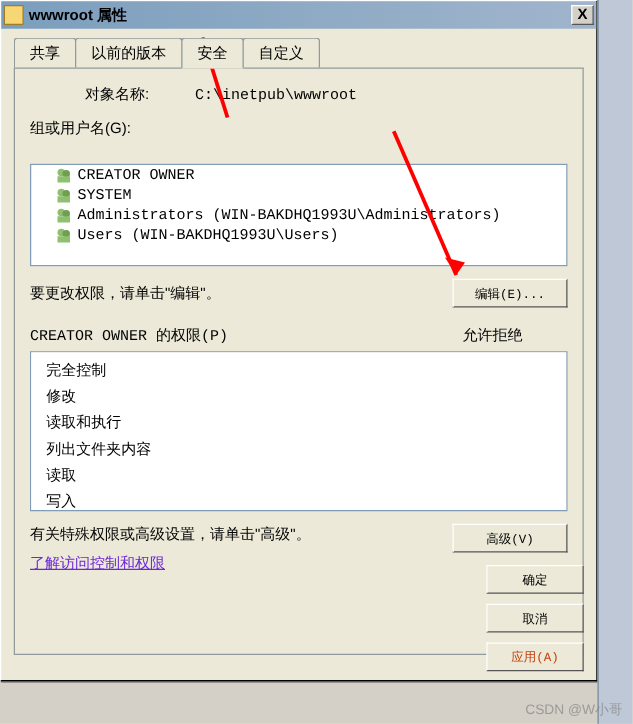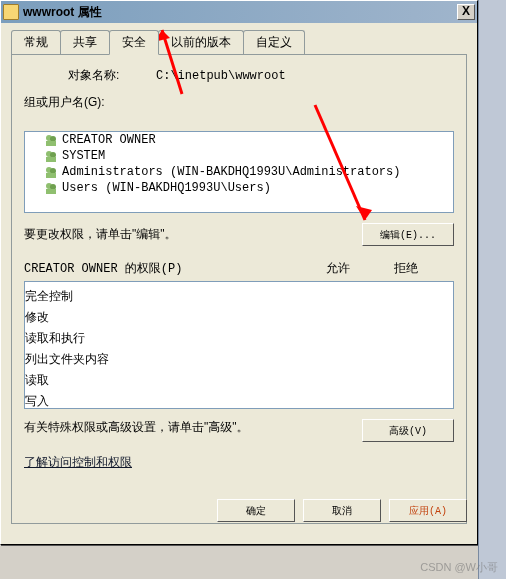--- a/index.html
+++ b/index.html
@@ -118,45 +118,45 @@
   font-family: Liberation Mono, monospace;
   font-size: 10px;
   cursor: pointer;
 }
 .perm-header {
   display: flex;
   margin-top: 14px;
   margin-bottom: 4px;
 }
 .perm-header .plabel { flex: 1; font-family: Liberation Mono, monospace; }
-.perm-header .allow { width: 68px; text-align: left; }
+.perm-header .allow { width: 68px; text-align: right; }
 .perm-header .deny { width: 60px; text-align: left; }
 .perm-box {
   border: 1px solid #7f9db9;
   background: #fff;
   height: 128px;
   overflow-y: scroll;
-  padding: 4px 0;
+  padding: 4px 12px;
 }
 .perm-row { padding: 2px 0; }
 .adv-row { display: flex; align-items: flex-start; margin-top: 10px; }
 .adv-row .adv-hint { flex: 1; line-height: 1.4; }
 .link {
-  color: #0f172a;
+  color: #6d28d9;
   text-decoration: underline;
   cursor: pointer;
   display: inline-block;
-  margin-top: 12px;
 }
 .dlg-buttons {
   position: absolute;
   right: 10px;
-  bottom: 22px;
+  bottom: 7px;
   display: flex;
   gap: 8px;
+  flex-direction: column;
 }
 .dlg-buttons .btn { min-width: 78px; }
 .btn.disabled { color: #c2410c; }
 .right-strip {
   position: absolute;
   left: 478px;
   top: 0;
   width: 28px;
   height: 579px;
   background: #bfc8d6;
@@ -176,24 +176,23 @@
 <body>
 
 <div class="dialog">
   <div class="titlebar">
     <span class="folder-icon"></span>
     <span class="title">wwwroot 属性</span>
     <span class="close-btn">X</span>
   </div>
   <div class="body">
     <div class="tabs">
-      <div class="tab">常规</div>
       <div class="tab">共享</div>
+      <div class="tab">以前的版本</div>
       <div class="tab active">安全</div>
-      <div class="tab">以前的版本</div>
       <div class="tab">自定义</div>
     </div>
     <div class="tab-panel">
       <div class="row">
         <span class="obj-label">对象名称:</span>
         <span class="obj-path">C:\inetpub\wwwroot</span>
       </div>
       <div class="group-label">组或用户名(G):</div>
       <div class="listbox">
         <div class="listbox-item">

